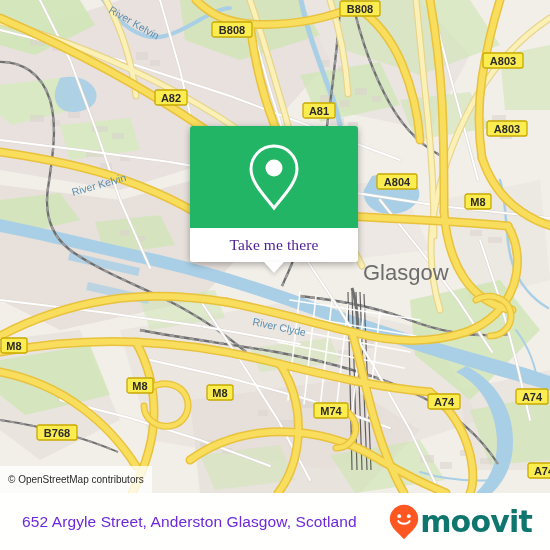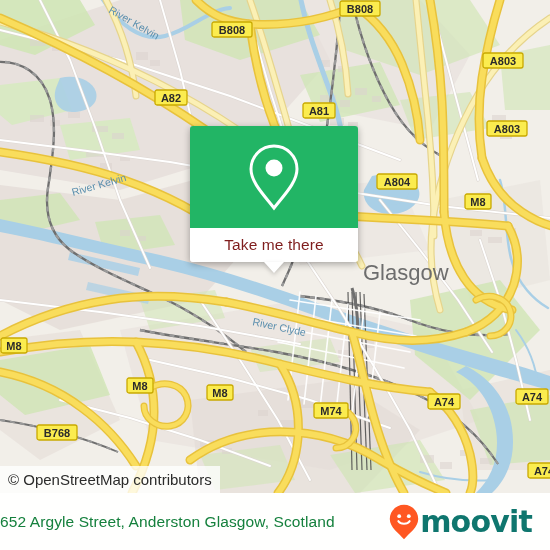--- a/index.html
+++ b/index.html
@@ -48,23 +48,24 @@
     background: #ffffff;
     height: 34px;
     border-radius: 0 0 3px 3px;
     display: flex;
     align-items: center;
     justify-content: center;
     position: relative;
   }
   #callout-label {
     font-size: 15.5px;
-    color: #7f1d1d;
+    color: #4c1d95;
     letter-spacing: 0.1px;
     white-space: nowrap;
+    font-family: Liberation Serif, serif;
   }
   #callout-tail {
     position: absolute;
     left: 50%;
     bottom: -11px;
     margin-left: -10px;
     width: 0; height: 0;
     border-left: 10px solid transparent;
     border-right: 10px solid transparent;
     border-top: 11px solid #ffffff;
@@ -77,38 +78,39 @@
     left: 0;
     top: 466px;
     height: 27px;
     padding: 0 8px;
     display: flex;
     align-items: center;
     background: rgba(255,255,255,0.78);
     z-index: 30;
   }
   #attribution span {
-    font-size: 15px;
+    font-size: 10px;
     color: #2b2b2b;
     white-space: nowrap;
   }
 
   
   #bottombar {
     position: absolute;
     left: 0; top: 493px;
     width: 550px; height: 57px;
     background: rgba(255,255,255,0.955);
     display: flex;
     align-items: center;
     z-index: 50;
   }
   #address {
     font-size: 15.5px;
-    color: #15803d;
+    color: #6d28d9;
+    margin-left: 22px;
     white-space: nowrap;
     letter-spacing: 0.1px;
   }
   #brand {
     position: absolute;
     right: 18px;
     top: 50%;
     transform: translateY(-50%);
     display: flex;
     align-items: center;

